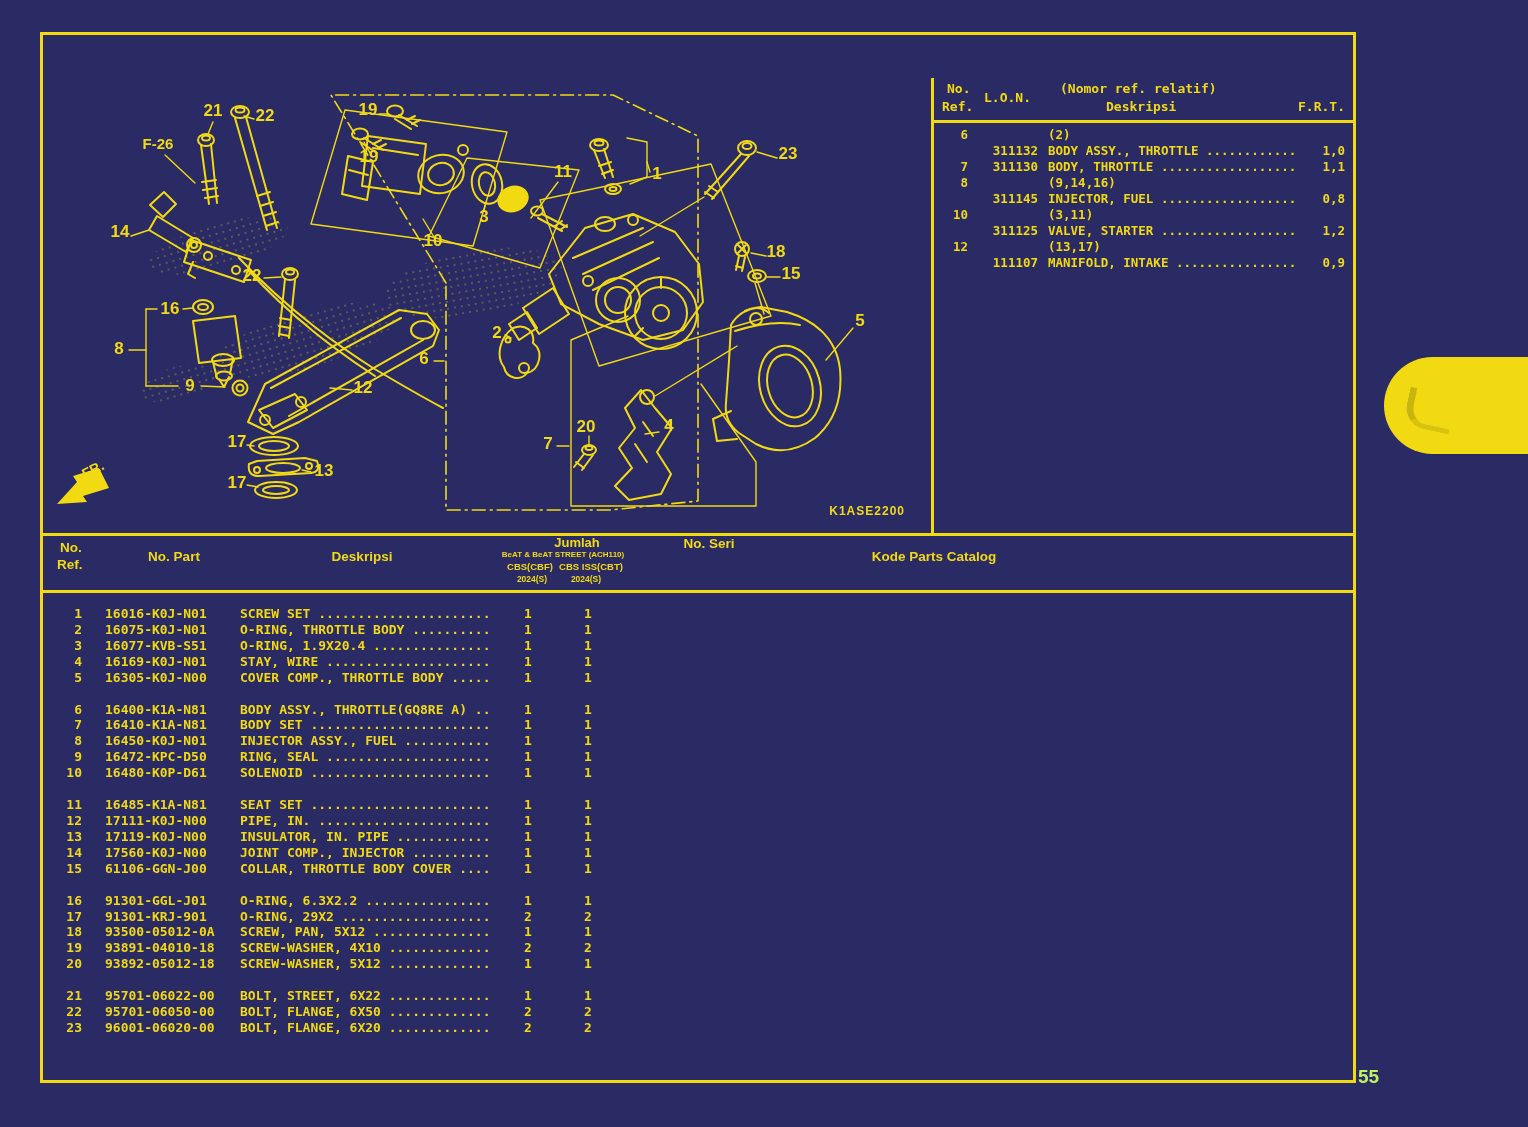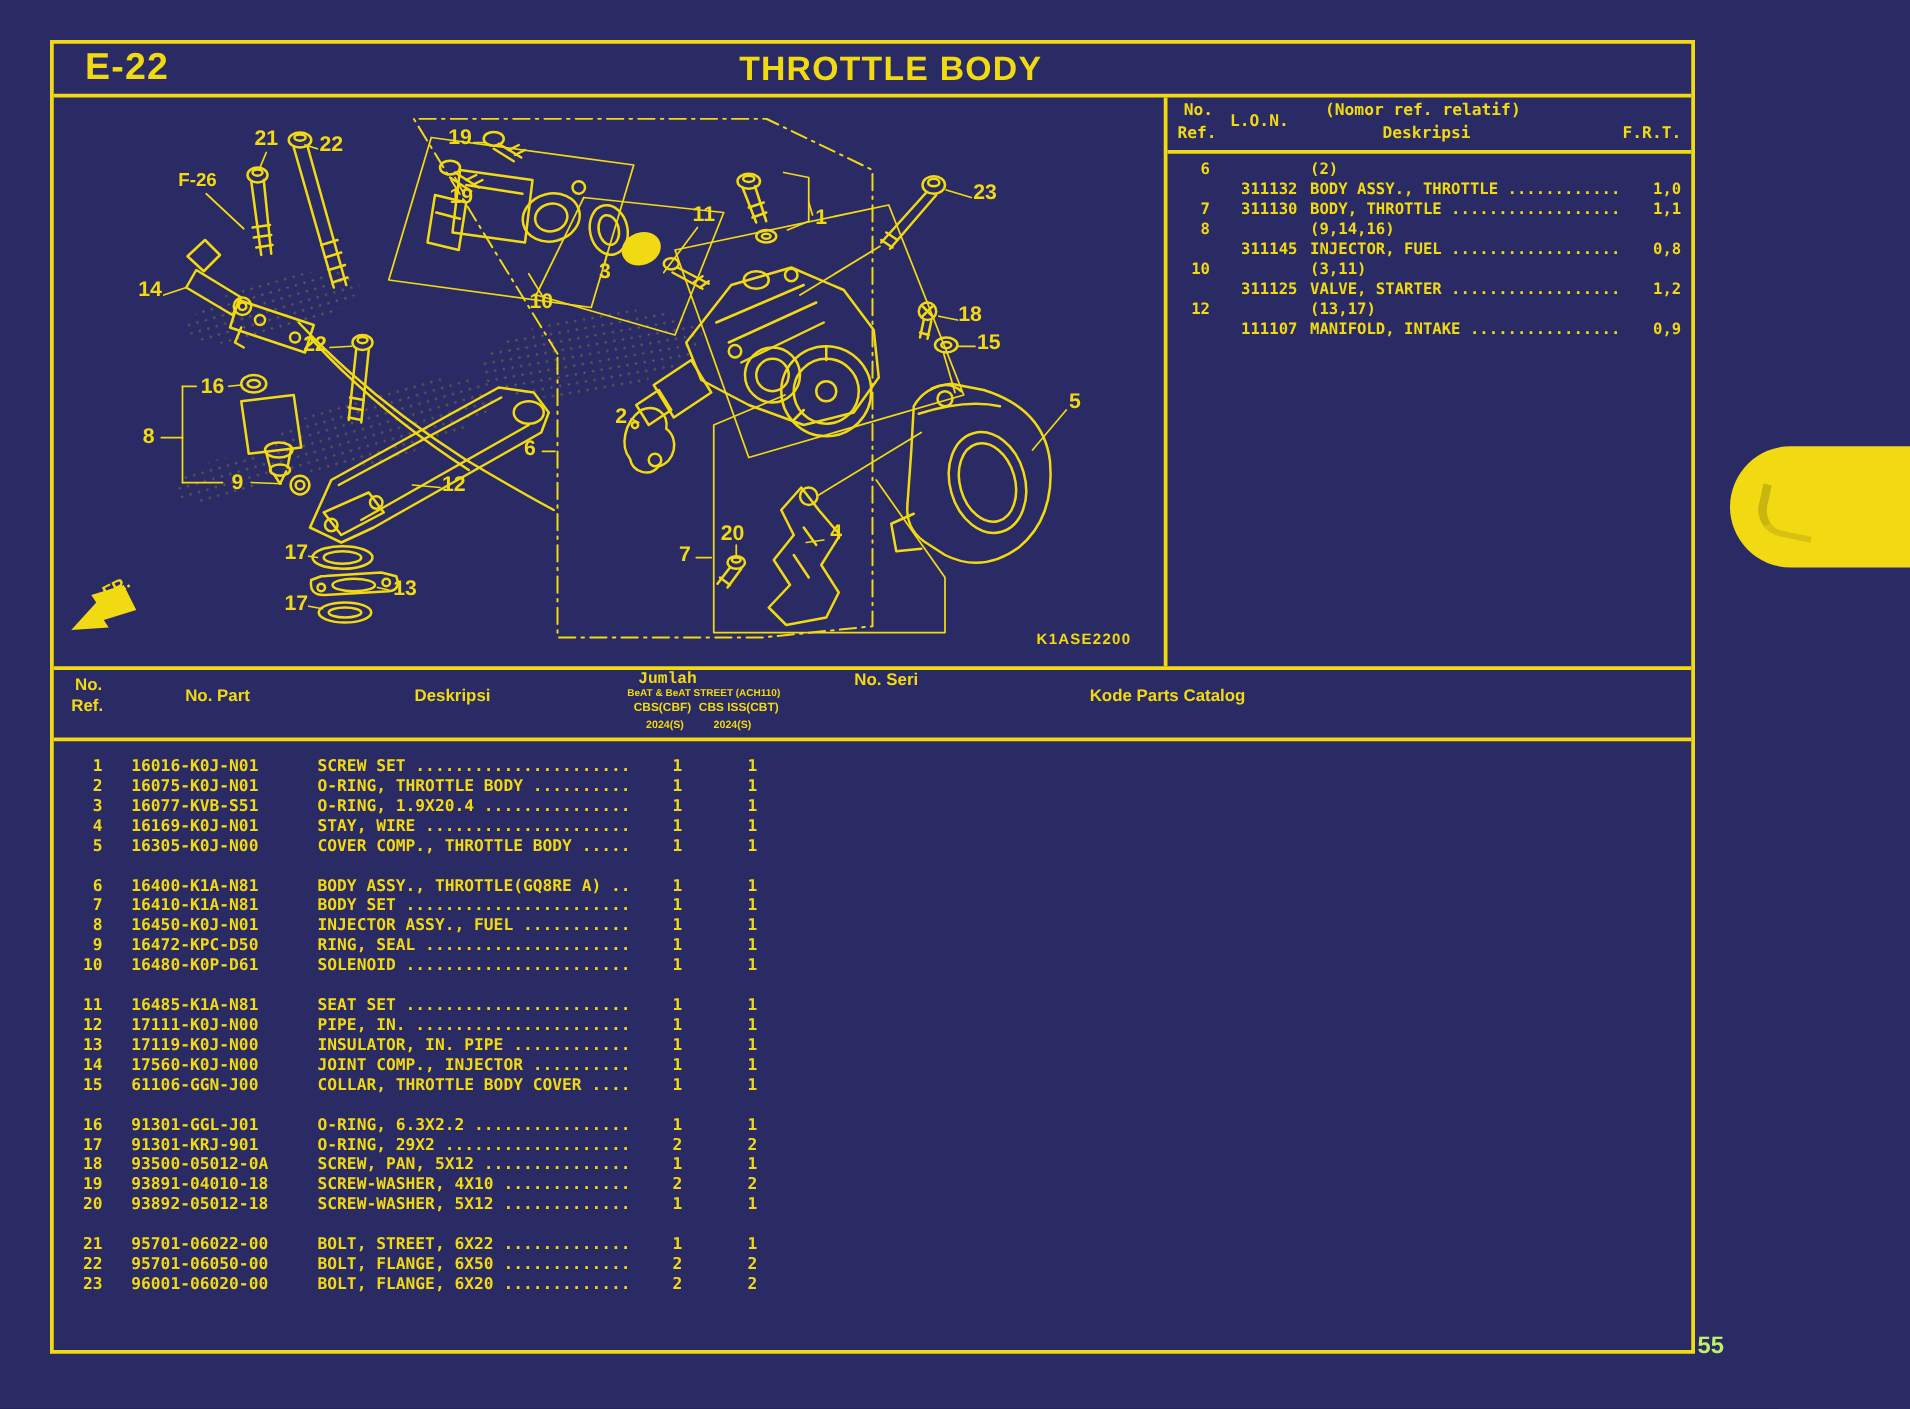--- a/index.html
+++ b/index.html
@@ -39,56 +39,52 @@
   .rrow .c-desc{margin-left:10px;flex:1;}
   .rrow .c-frt{width:36px;text-align:right;margin-right:8px;}
   
   #parts-table{position:absolute;left:0;top:498px;width:100%;height:547px;border-top:3px solid #f2da12;}
   #parts-head{position:relative;height:54px;border-bottom:3px solid #f2da12;color:#f2da12;font-weight:bold;}
   #parts-head span{position:absolute;white-space:nowrap;}
   .ph{font-size:13.5px;}
   .ph-no{left:17px;top:4px;}   .ph-ref{left:14px;top:21px;}
   .ph-part{left:131px;top:13px;transform:translateX(-50%);}
   .ph-desc{left:319px;top:13px;transform:translateX(-50%);}
-  .ph-jumlah{left:491px;top:-1px;transform:translateX(-50%);font-size:13px;font-family:Liberation Mono, monospace;}
+  .ph-jumlah{left:534px;top:-1px;transform:translateX(-50%);font-size:13px;}
   .ph-model{left:520px;top:14px;transform:translateX(-50%);font-size:8px;}
   .ph-col1{left:487px;top:25px;transform:translateX(-50%);font-size:9.5px;}
   .ph-col2{left:548px;top:25px;transform:translateX(-50%);font-size:9.5px;}
   .ph-year1{left:489px;top:38px;transform:translateX(-50%);font-size:8.5px;}
   .ph-year2{left:543px;top:38px;transform:translateX(-50%);font-size:8.5px;}
   .ph-seri{left:666px;top:0;transform:translateX(-50%);}
   .ph-kode{left:891px;top:13px;transform:translateX(-50%);}
   #parts-rows{padding-top:13px;}
   .pgroup{margin-bottom:16px;}
   .prow{display:flex;font-family:"DejaVu Sans Mono",monospace;font-weight:bold;font-size:13px;
         line-height:15.9px;color:#f2da12;white-space:pre;}
   .prow .p-ref{width:39px;text-align:right;}
   .prow .p-part{margin-left:23px;width:135px;}
-  .prow .p-desc{width:251px;margin-left:14px;}
+  .prow .p-desc{width:251px;}
   .prow .p-q1{margin-left:22px;width:30px;text-align:center;}
   .prow .p-q2{margin-left:30px;width:30px;text-align:center;}
   
   #page-num{position:absolute;left:1358px;top:1066px;font-size:19px;font-weight:bold;color:#bef264;}
   #side-tab{position:absolute;left:1384px;top:357px;width:144px;height:97px;background:#f2da12;
             border-radius:49px 0 0 49px;cursor:pointer;}
   #side-tab .smudge{position:absolute;left:22px;top:34px;width:40px;height:34px;
             border-left:7px solid rgba(96,88,12,.28);border-bottom:5px solid rgba(96,88,12,.18);
             border-radius:0 0 0 22px;transform:rotate(12deg);}
 </style>
 </head>
 <body>
 
 <div id="screen">
 
   <div id="frame">
 
-    <div id="header-bar">
-      <span id="page-code">E-22</span>
-      <span id="page-title">THROTTLE BODY</span>
-    </div>
 
     <div id="diagram">
       <svg id="diagram-svg" width="888" height="458" viewBox="0 0 888 458">
         <defs>
           <pattern id="stip" width="7" height="7" patternUnits="userSpaceOnUse">
             <circle cx="2" cy="2" r="0.9" fill="#cdb92a"></circle>
           </pattern>
         </defs>
 
         <g opacity="0.5">

